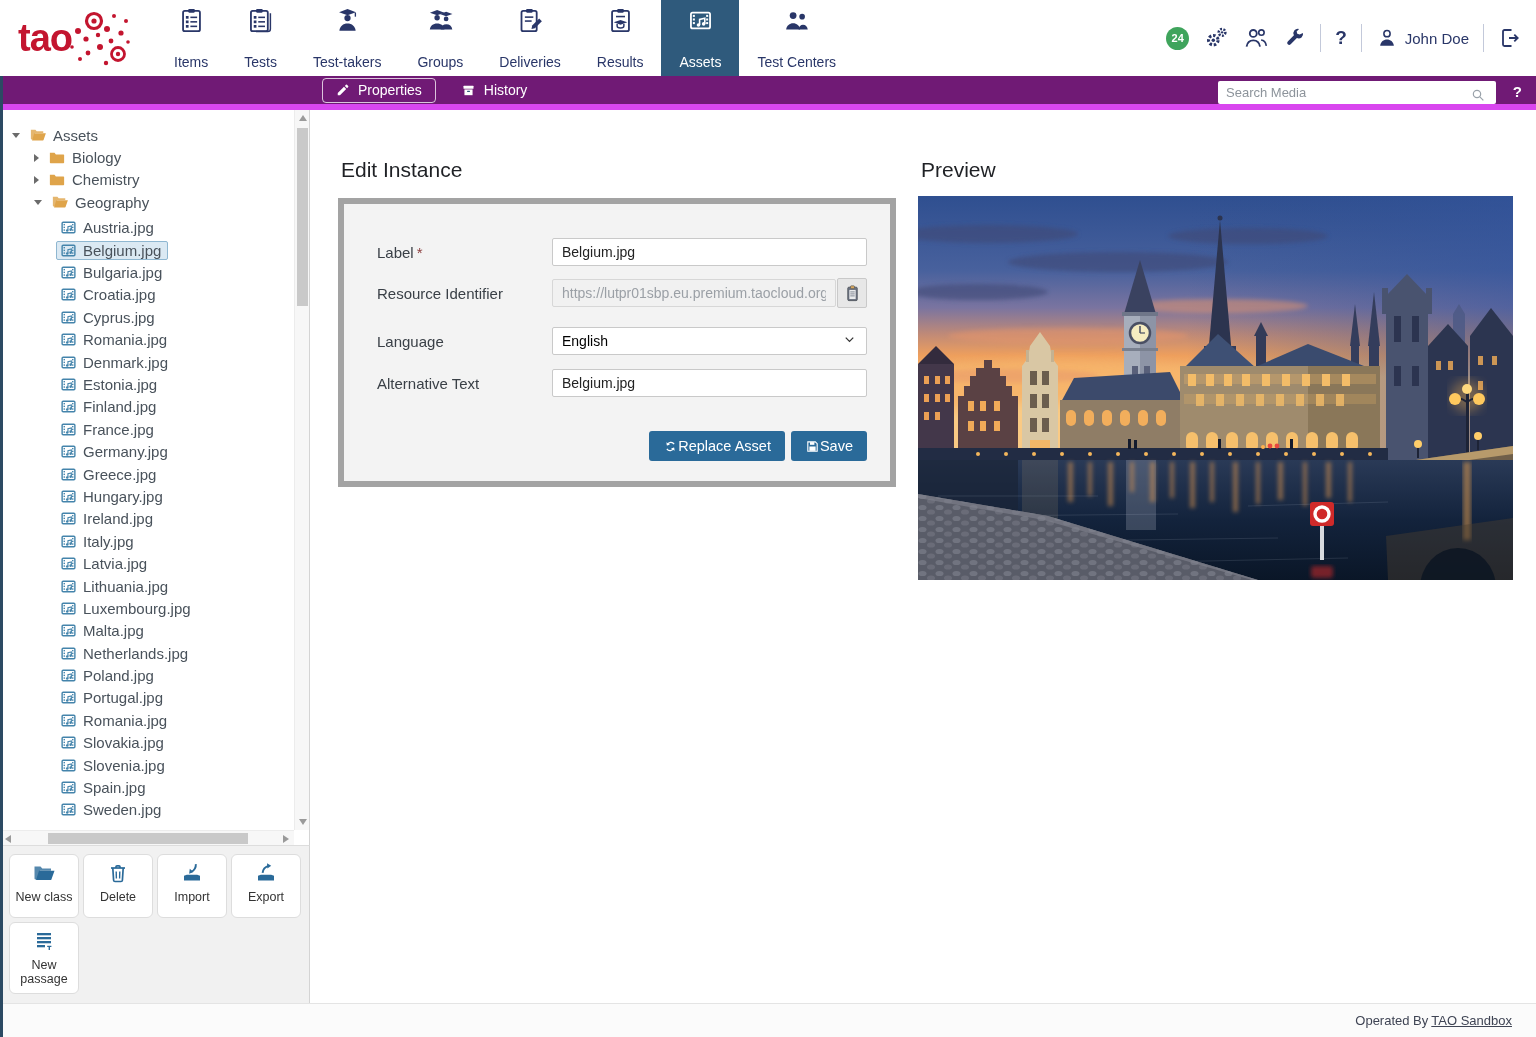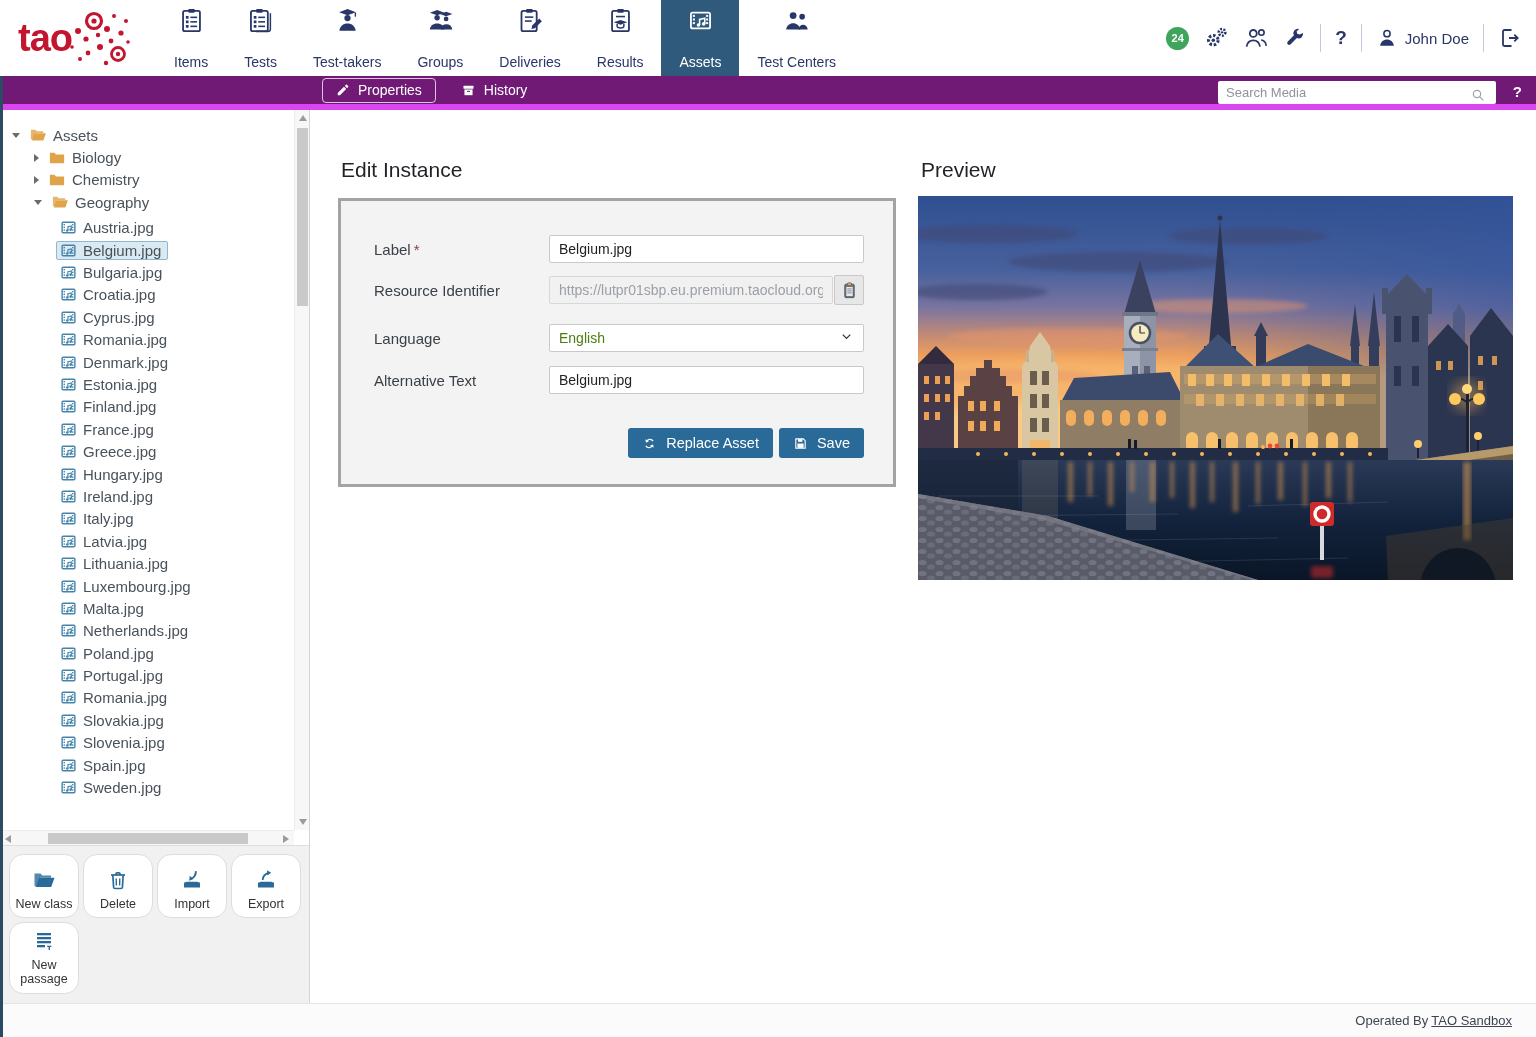--- a/index.html
+++ b/index.html
@@ -60,45 +60,45 @@
   .dn{left:4px;bottom:5px;border-left:4px solid transparent;border-right:4px solid transparent;border-top:6px solid #9a9a9a}
   .hscroll{position:absolute;left:0;bottom:0;right:15px;height:15px;background:#f7f7f7;border-top:1px solid #ececec}
   .hthumb{position:absolute;left:48px;top:2px;width:200px;height:11px;background:#c9c9c9}
   .lt{top:4px;left:5px;border-top:4px solid transparent;border-bottom:4px solid transparent;border-right:6px solid #9a9a9a}
   .rt{top:4px;right:5px;border-top:4px solid transparent;border-bottom:4px solid transparent;border-left:6px solid #9a9a9a}
 
   
   .dock{position:absolute;left:0;top:845px;width:310px;height:158px;background:#f1f1f1;
         border-top:1px solid #ddd;border-right:1px solid #d4d4d4;padding:8px 0 0 9px}
   .dock-row{display:flex;gap:4px;margin-bottom:4px}
-  .dock-btn{width:70px;min-height:64px;background:#fff;border:1px solid #ddd;border-radius:14px;cursor:pointer;
-            display:flex;flex-direction:column;align-items:center;justify-content:flex-end;gap:5px;
+  .dock-btn{width:70px;min-height:64px;background:#fff;border:1px solid #ddd;border-radius:6px;cursor:pointer;
+            display:flex;flex-direction:column;align-items:center;justify-content:flex-start;gap:5px;
             font-size:12.5px;color:#333;text-align:center;line-height:1.15;padding:6px 2px}
   .dock-btn .icn{color:#2a6a99}
 
   
   .main{position:absolute;left:311px;top:110px;right:0;height:893px;background:#fff}
   .sec-title{position:absolute;font-size:21px;color:#1f2125;font-weight:400}
   .t-edit{left:30px;top:48px}
   .t-prev{left:610px;top:48px}
-  .card{position:absolute;left:27px;top:88px;width:558px;height:289px;background:#f3f3f3;border:3px solid #a3a3a3}
+  .card{position:absolute;left:27px;top:88px;width:558px;height:289px;background:#f3f3f3;border:6px solid #a3a3a3}
   .f-label{position:absolute;left:33px;font-size:15px;color:#3a4047;white-space:nowrap}
   .req{color:#8d4040;margin-left:3px}
   .f-input{position:absolute;left:208px;width:315px;height:28px;border:1px solid #c9c9c9;border-radius:2px;
            background:#fff;font-family:inherit;font-size:14px;color:#222;padding:0 9px;outline:none}
   .f-input:disabled,.f-input[readonly]{background:#f1f1f1;border-color:#d7d7d7;color:#9ba0a6}
   .ri-input{width:284px}
   .copy-btn{position:absolute;left:493px;top:74px;width:30px;height:30px;background:#e7e7e7;border:1px solid #c9c9c9;
             border-radius:2px;display:flex;align-items:center;justify-content:center;cursor:pointer}
   .select{position:absolute;left:208px;top:123px;width:315px;height:28px;background:#fff;border:1px solid #c9c9c9;
-          border-radius:2px;display:flex;align-items:center;font-size:14px;color:#4d7c0f;padding:0 9px;cursor:pointer}
+          border-radius:2px;display:flex;align-items:center;font-size:14px;color:#000000;padding:0 9px;cursor:pointer}
   .select .chev{margin-left:auto;color:#333}
   .btn-row{position:absolute;left:208px;top:227px;width:315px;display:flex;justify-content:flex-end;gap:6px}
   .btn-primary{height:30px;background:#2a6a99;color:#fff;border:none;border-radius:3px;font-family:inherit;
-               font-size:14.5px;display:flex;align-items:center;gap:9px;padding:0 14px;cursor:pointer}
+               font-size:14.5px;display:flex;align-items:center;padding:0 14px;cursor:pointer}
   .preview-box{position:absolute;left:607px;top:86px;width:595px;height:384px;overflow:hidden}
 
   
   .footer{position:absolute;left:0;top:1003px;width:1536px;height:34px;background:#fbfbfb;border-top:1px solid #e4e4e4;
           font-size:13px;color:#3f4454;display:flex;align-items:center}
   .footer .left{margin-left:24px}
   .footer .right{position:absolute;right:24px}
   .footer a{color:#3f4454;text-decoration:underline;cursor:pointer}
   .footer span{margin-right:3px}
   .icn{flex:none}
@@ -489,20 +489,37 @@
             <rect x="5" y="10.8" width="2" height="2" fill="currentColor"></rect>
             <rect x="5" y="14.6" width="2" height="2" fill="currentColor"></rect>
             <rect x="17" y="7" width="2" height="2" fill="currentColor"></rect>
             <rect x="17" y="10.8" width="2" height="2" fill="currentColor"></rect>
             <rect x="17" y="14.6" width="2" height="2" fill="currentColor"></rect>
             <path d="M11.2 16.2v-5.4l4.8-1v5.2" fill="none" stroke="currentColor" stroke-width="1.6"></path>
             <circle cx="10.2" cy="16.2" r="1.8" fill="currentColor"></circle>
             <circle cx="15" cy="15" r="1.8" fill="currentColor"></circle>
           </svg>
           <span class="lbl">France.jpg</span>
+        </span>
+      </div>
+      <div class="tree-row lvl2">
+        <span class="hl">
+          <svg class="icn mf" width="17" height="17" viewBox="0 0 24 24">
+            <rect x="3" y="4.5" width="18" height="15" rx="1.5" fill="none" stroke="currentColor" stroke-width="2"></rect>
+            <rect x="5" y="7" width="2" height="2" fill="currentColor"></rect>
+            <rect x="5" y="10.8" width="2" height="2" fill="currentColor"></rect>
+            <rect x="5" y="14.6" width="2" height="2" fill="currentColor"></rect>
+            <rect x="17" y="7" width="2" height="2" fill="currentColor"></rect>
+            <rect x="17" y="10.8" width="2" height="2" fill="currentColor"></rect>
+            <rect x="17" y="14.6" width="2" height="2" fill="currentColor"></rect>
+            <path d="M11.2 16.2v-5.4l4.8-1v5.2" fill="none" stroke="currentColor" stroke-width="1.6"></path>
+            <circle cx="10.2" cy="16.2" r="1.8" fill="currentColor"></circle>
+            <circle cx="15" cy="15" r="1.8" fill="currentColor"></circle>
+          </svg>
+          <span class="lbl">Germany.jpg</span>
         </span>
       </div>
       <div class="tree-row lvl2">
         <span class="hl">
           <svg class="icn mf" width="17" height="17" viewBox="0 0 24 24">
             <rect x="3" y="4.5" width="18" height="15" rx="1.5" fill="none" stroke="currentColor" stroke-width="2"></rect>
             <rect x="5" y="7" width="2" height="2" fill="currentColor"></rect>
             <rect x="5" y="10.8" width="2" height="2" fill="currentColor"></rect>
             <rect x="5" y="14.6" width="2" height="2" fill="currentColor"></rect>
             <rect x="17" y="7" width="2" height="2" fill="currentColor"></rect>

